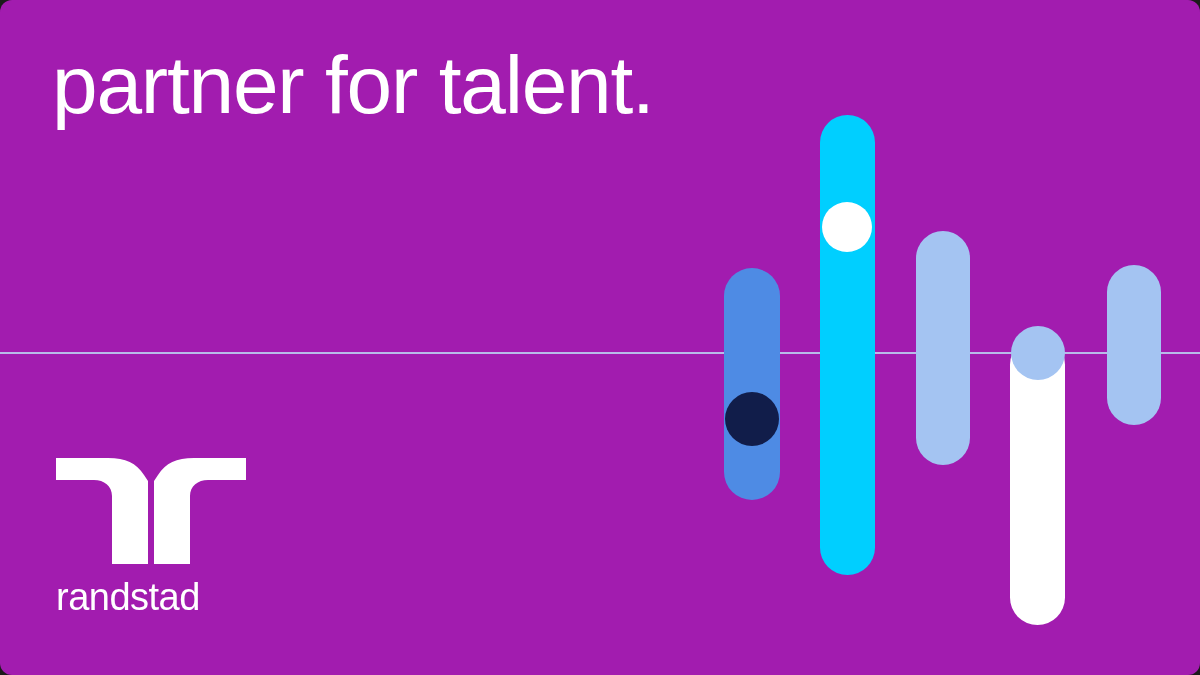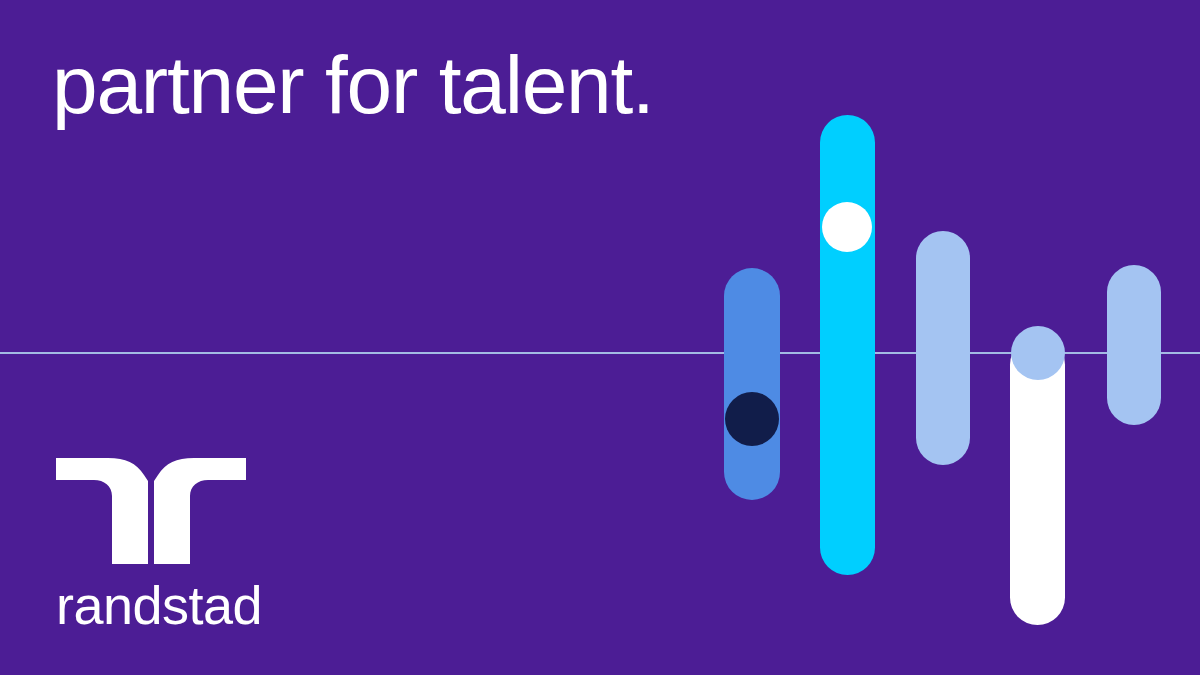--- a/index.html
+++ b/index.html
@@ -54,21 +54,21 @@
   }
   #logo-mark {
     display: block;
     width: 190px;
     height: 106px;
   }
   #logo-wordmark {
     display: block;
     margin-top: 14px;
     color: #ffffff;
-    font-size: 54px;
+    font-size: 38px;
     line-height: 1;
     font-weight: 300;
     letter-spacing: -0.5px;
     font-family: "Liberation Sans", "DejaVu Sans", sans-serif;
   }
 
   
   #chart {
     position: absolute;
     left: 0;
@@ -83,21 +83,21 @@
     border-radius: 999px;
   }
   .marker-dot {
     position: absolute;
     border-radius: 50%;
   }
 </style>
 </head>
 <body>
 
-<div id="stage" style="background: #4c1d95;">
+<div id="stage" style="background: #a21caf; border-radius: 12px;">
 
   <div id="horizon-rule" style="top: 352px;"></div>
 
   <div id="chart">
 
   <div class="bar" style="left: 724px; top: 268px; width: 56px; height: 232px; background: rgb(78, 139, 228);"></div>
       <div class="bar" style="left: 820px; top: 115px; width: 55px; height: 460px; background: rgb(0, 207, 255);"></div>
       <div class="bar" style="left: 916px; top: 231px; width: 54px; height: 234px; background: rgb(164, 196, 242);"></div>
       <div class="bar" style="left: 1010px; top: 337px; width: 55px; height: 288px; background: rgb(255, 255, 255);"></div>
       <div class="bar" style="left: 1107px; top: 265px; width: 54px; height: 160px; background: rgb(164, 196, 242);"></div>

